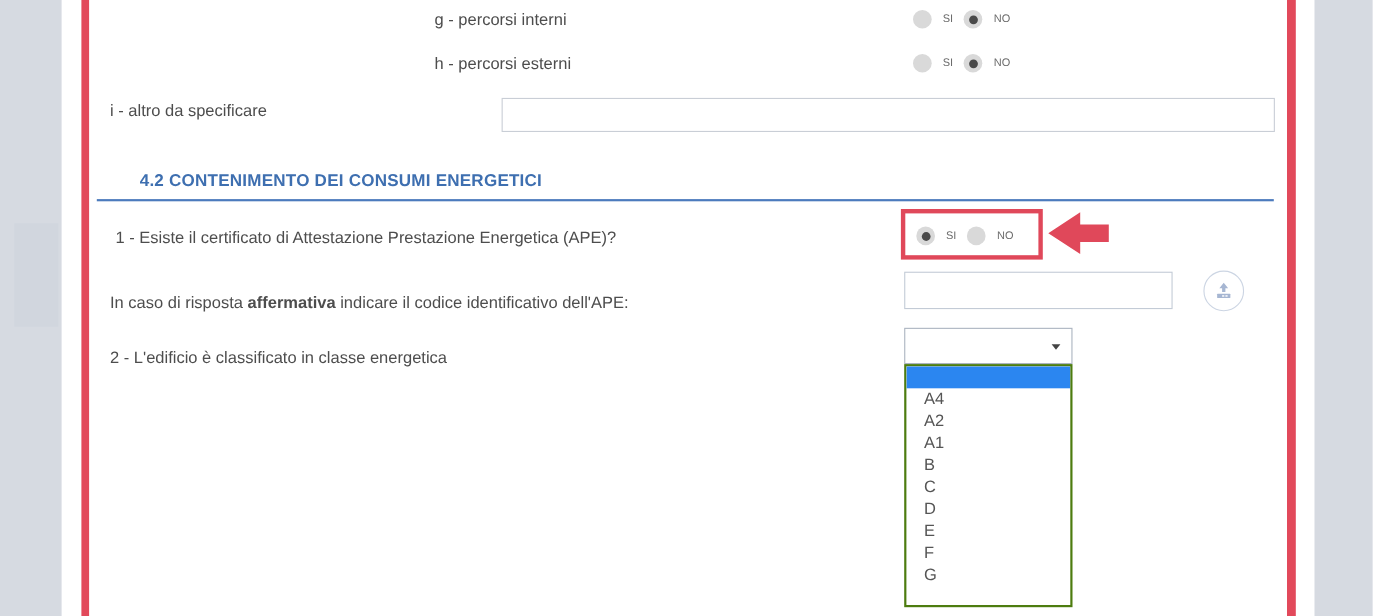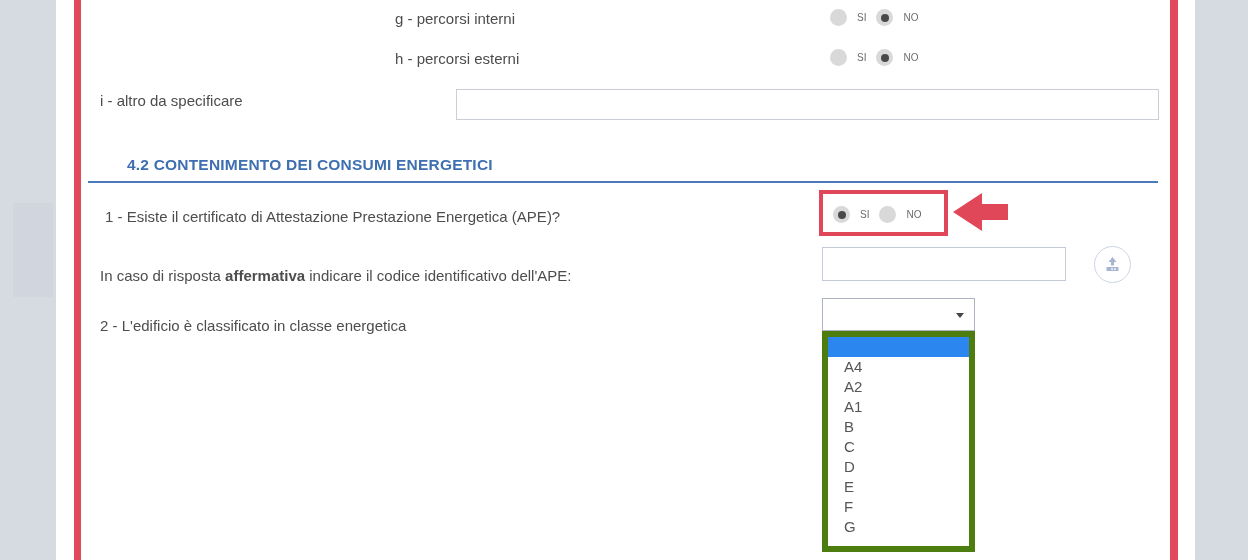--- a/index.html
+++ b/index.html
@@ -61,21 +61,21 @@
     border:1px solid #abb4c0; background:#fff; cursor:pointer;
     font-size:15px; color:#4d4d4d; line-height:31px; padding-left:10px;
   }
   .select-arrow {
     position:absolute; right:10px; top:14px; width:0; height:0;
     border-left:4px solid transparent; border-right:4px solid transparent;
     border-top:5px solid #444;
   }
   .listbox {
     position:absolute; left:822px; top:331px; width:153px; height:221px;
-    border:6px solid #4d7c0f; background:#fff; overflow:hidden;
+    border:2px solid #4d7c0f; background:#fff; overflow:hidden;
   }
   .opt {
     height:20px; line-height:20px; padding-left:16px;
     font-size:15px; color:#555; cursor:pointer; white-space:nowrap;
   }
   .opt.highlight { background:#2b86f0; color:#fff; }
 </style>
 </head>
 <body>
 

